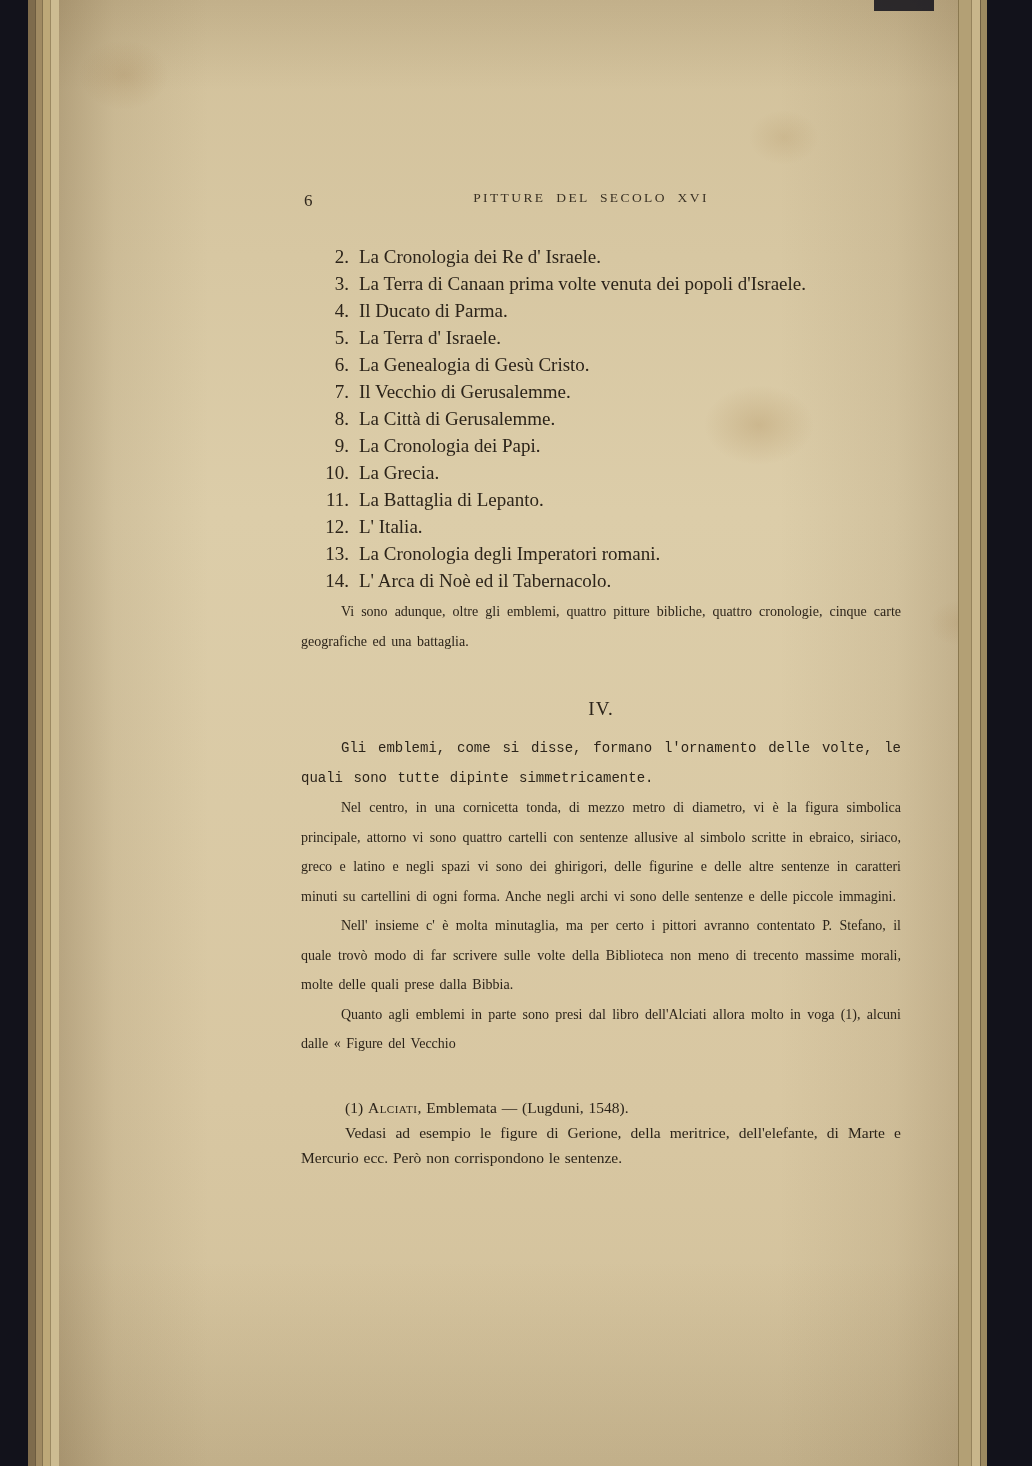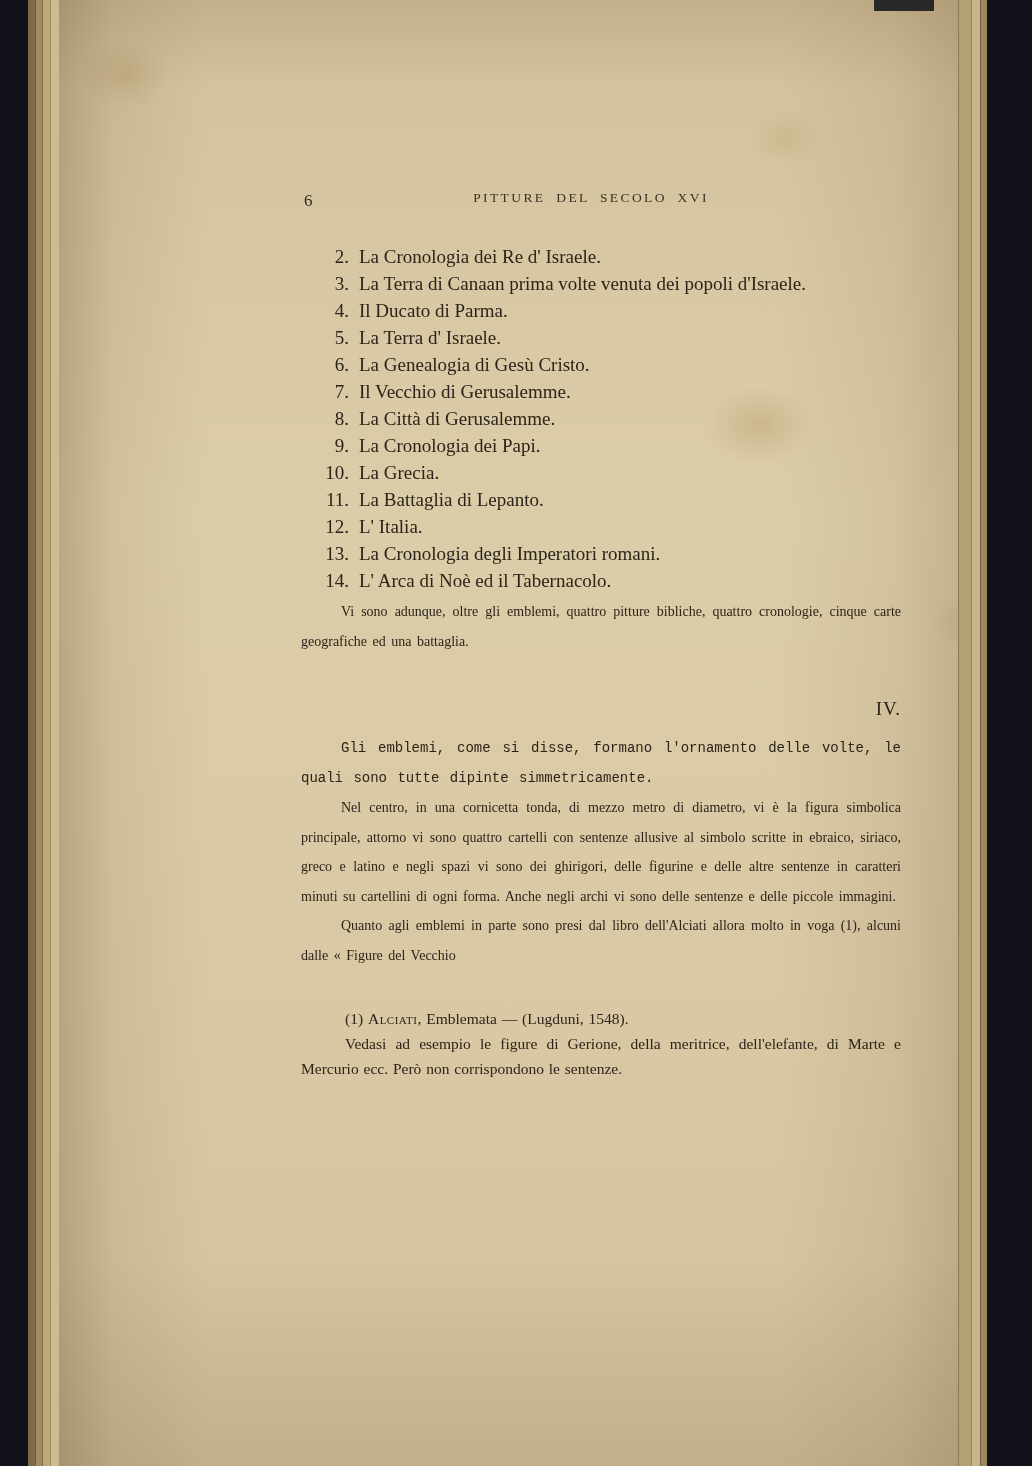--- a/index.html
+++ b/index.html
@@ -47,21 +47,21 @@
   }
   .toc{margin-top:31px;}
   .toc-row{display:flex;line-height:27px;font-size:19px;}
   .toc-num{width:48px;text-align:right;flex:none;}
   .toc-text{margin-left:10px;}
   .para{
     margin:0;font-size:14px;line-height:29.5px;
     text-align:justify;text-indent:40px;word-spacing:2px;
   }
   .summary{margin-top:3px;}
-  .section-head{margin-top:42px;text-align:right;font-size:19px;letter-spacing:1px;color:#2c241a;}
+  .section-head{margin-top:42px;text-align:center;font-size:19px;letter-spacing:1px;color:#2c241a;}
   .p1{margin-top:14px;font-family:Liberation Mono, monospace;}
   .footnote{margin-top:36px;font-size:15.5px;line-height:25px;}
   .fn-p{margin:0;text-align:justify;text-indent:44px;word-spacing:1px;}
   .smallcaps{font-variant:small-caps;letter-spacing:.5px;}
   .italic{}
 </style>
 </head>
 <body>
 
 <div class="scene">
@@ -139,20 +139,21 @@
           <span class="toc-text">L' Arca di Noè ed il Tabernacolo.</span>
         </div>
       </div>
 
       <p class="para summary">Vi sono adunque, oltre gli emblemi, quattro pitture bibliche, quattro cronologie, cinque carte geografiche ed una battaglia.</p>
 
       <div class="section-head">IV.</div>
 
       <p class="para p1">Gli emblemi, come si disse, formano l'ornamento delle volte, le quali sono tutte dipinte simmetricamente.</p>
       <p class="para">Nel centro, in una cornicetta tonda, di mezzo metro di diametro, vi è la figura simbolica principale, attorno vi sono quattro cartelli con sentenze allusive al simbolo scritte in ebraico, siriaco, greco e latino e negli spazi vi sono dei ghirigori, delle figurine e delle altre sentenze in caratteri minuti su cartellini di ogni forma. Anche negli archi vi sono delle sentenze e delle piccole immagini.</p>
+      <p class="para">Nell' insieme c' è molta minutaglia, ma per certo i pittori avranno contentato P. Stefano, il quale trovò modo di far scrivere sulle volte della Biblioteca non meno di trecento massime morali, molte delle quali prese dalla Bibbia.</p>
       <p class="para">Quanto agli emblemi in parte sono presi dal libro dell'Alciati allora molto in voga (1), alcuni dalle « Figure del Vecchio</p>
 
       <div class="footnote">
         <p class="fn-p"><span>(1) </span><span class="smallcaps">Alciati</span><span>, </span><span class="italic">Emblemata</span><span> — (Lugduni, 1548).</span></p>
         <p class="fn-p">Vedasi ad esempio le figure di Gerione, della meritrice, dell'elefante, di Marte e Mercurio ecc. Però non corrispondono le sentenze.</p>
       </div>
 
     </div>
   </div>
 

